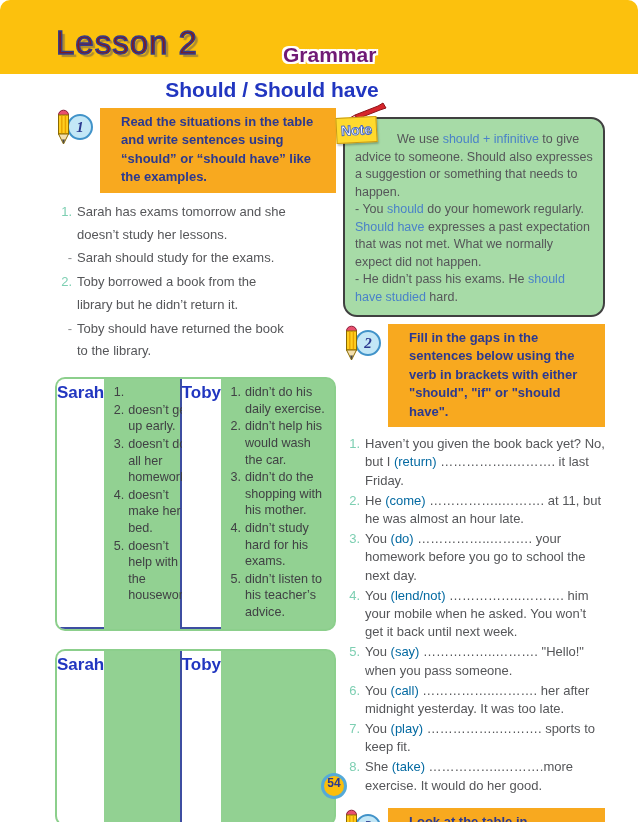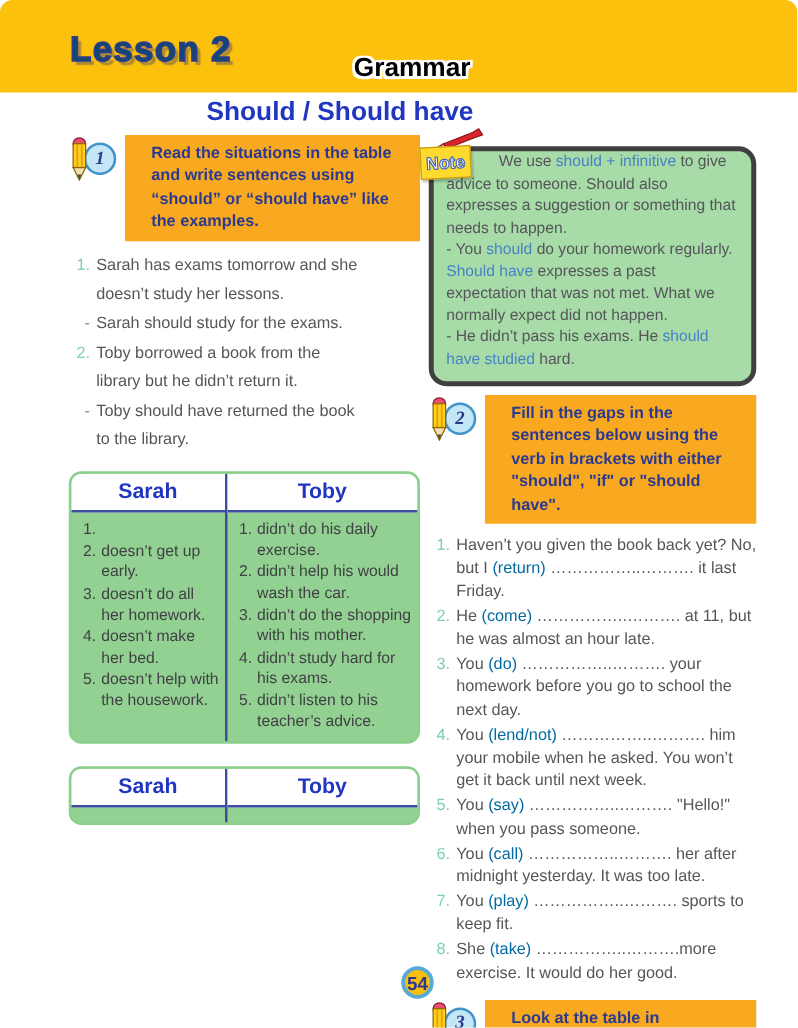--- a/index.html
+++ b/index.html
@@ -1,24 +1,24 @@
 <!DOCTYPE html>
 <html><head>
 <meta charset="utf-8">
 <style>
   *{margin:0;padding:0;box-sizing:border-box}
   html,body{width:638px;height:822px}
   body{background:#fff;font-family:"Liberation Sans",sans-serif;position:relative;overflow:hidden}
 
   
   .banner{position:relative;height:74px;background:#FCC10D;border-radius:10px 10px 0 0}
-  .lesson-title{position:absolute;left:56px;top:24px;font-size:28px;font-weight:bold;color:#0c4a6e;
+  .lesson-title{position:absolute;left:56px;top:24px;font-size:33px;font-weight:normal;color:#7f1d1d;
     -webkit-text-stroke:1.3px #323B8E;letter-spacing:1px;
     text-shadow:3px 3px 1px rgba(70,70,100,.45)}
-  .grammar-title{position:absolute;left:283px;top:43px;font-size:21px;font-weight:bold;color:#000000;
+  .grammar-title{position:absolute;left:283px;top:43px;font-size:21px;font-weight:bold;color:#701a75;
     text-shadow:-2px -2px 0 #fff,2px -2px 0 #fff,-2px 2px 0 #fff,2px 2px 0 #fff,0 2px 0 #fff,2px 0 0 #fff,0 -2px 0 #fff,-2px 0 0 #fff}
   .page-title{position:relative;left:-47px;text-align:center;color:#2136C0;font-weight:bold;font-size:21px;margin:4px 0 6px}
 
   
   .content{display:flex;align-items:flex-start;padding-left:55px;padding-right:33px;gap:7px}
   .col-left{width:281px;flex:none}
   .col-right{flex:1;min-width:0}
 
   
   .ex-head{display:flex;align-items:flex-start}
@@ -36,46 +36,46 @@
   .ex-item .n.dash{color:#8C8D90}
   .ex-body{white-space:pre-wrap;min-width:0}
   .seg-g{color:#555659}
   .seg-t{color:#0369a1}
   .seg-b{color:#4A82C8}
   .ex1-list .ex-item{line-height:1.75;margin-bottom:1px}
   .ex2-list .ex-item{line-height:1.4;margin-bottom:2px}
 
   
   .note-wrap{position:relative;margin-top:9px;margin-bottom:7px}
-  .note-box{background:#A7DBA7;border:4px solid #404040;border-radius:14px;padding:0 10px 9px;
+  .note-box{background:#A7DBA7;border:2px solid #404040;border-radius:14px;padding:12px 10px 9px;
     font-size:12.5px;line-height:1.4;color:#4F5052}
   .note-line.indent{text-indent:42px}
   .note-icon{position:absolute;top:-14px;left:-9px;width:56px;height:44px;z-index:3}
   .note-sticky{position:absolute;left:2px;top:14px;width:41px;height:26px;background:#FFDA2E;
     border:1.5px solid #C99B16;transform:rotate(-3deg);display:flex;align-items:center;justify-content:center;
     font-size:14px;font-weight:bold;color:#fff;-webkit-text-stroke:.9px #3E63C4;box-shadow:1px 2px 2px rgba(0,0,0,.25)}
   .note-pen{position:absolute;left:8px;top:-2px}
 
   
   .tbl{border:2px solid #8CCF8C;border-radius:10px;overflow:hidden;display:flex;margin-top:14px;background:#92D192}
-  .tbl .c{display:flex;flex-direction:column;min-width:0}
+  .tbl .c{display:flex;min-width:0}
   .tbl .c1{width:45%;border-right:2px solid #3D4EA1}
   .tbl .c2{width:55%}
   .tbl .ch{background:#fff;border-bottom:2px solid #3D4EA1;text-align:center;color:#2136C0;font-weight:bold;
     font-size:17px;padding:4px 0 5px}
   .tbl .cb{padding:5px 4px 7px 5px;flex:1}
   .t-item{display:flex;font-size:12.6px;line-height:1.32;color:#404144;margin-bottom:1px}
   .t-item .tn{flex:none;width:15px;text-align:right;margin-right:4px}
   .tbl2{margin-top:18px}
   .tbl2 .cb{height:173px}
 
   
   .page-badge{position:absolute;left:321px;top:773px;width:26px;height:26px;border-radius:50%;
-    background:#FBBE0C;border:3px solid #55AAD8;color:#2B3990;font-weight:bold;font-size:15px;
-    display:flex;align-items:flex-end;justify-content:center}
+    background:#FBBE0C;border:3px solid #55AAD8;color:#2B3990;font-weight:bold;font-size:12px;
+    display:flex;align-items:flex-start;justify-content:center}
 </style>
 </head>
 <body>
 
 <div class="banner">
   <div class="lesson-title">Lesson 2</div>
   <div class="grammar-title">Grammar</div>
 </div>
 
 <div class="page-title">Should / Should have</div>

